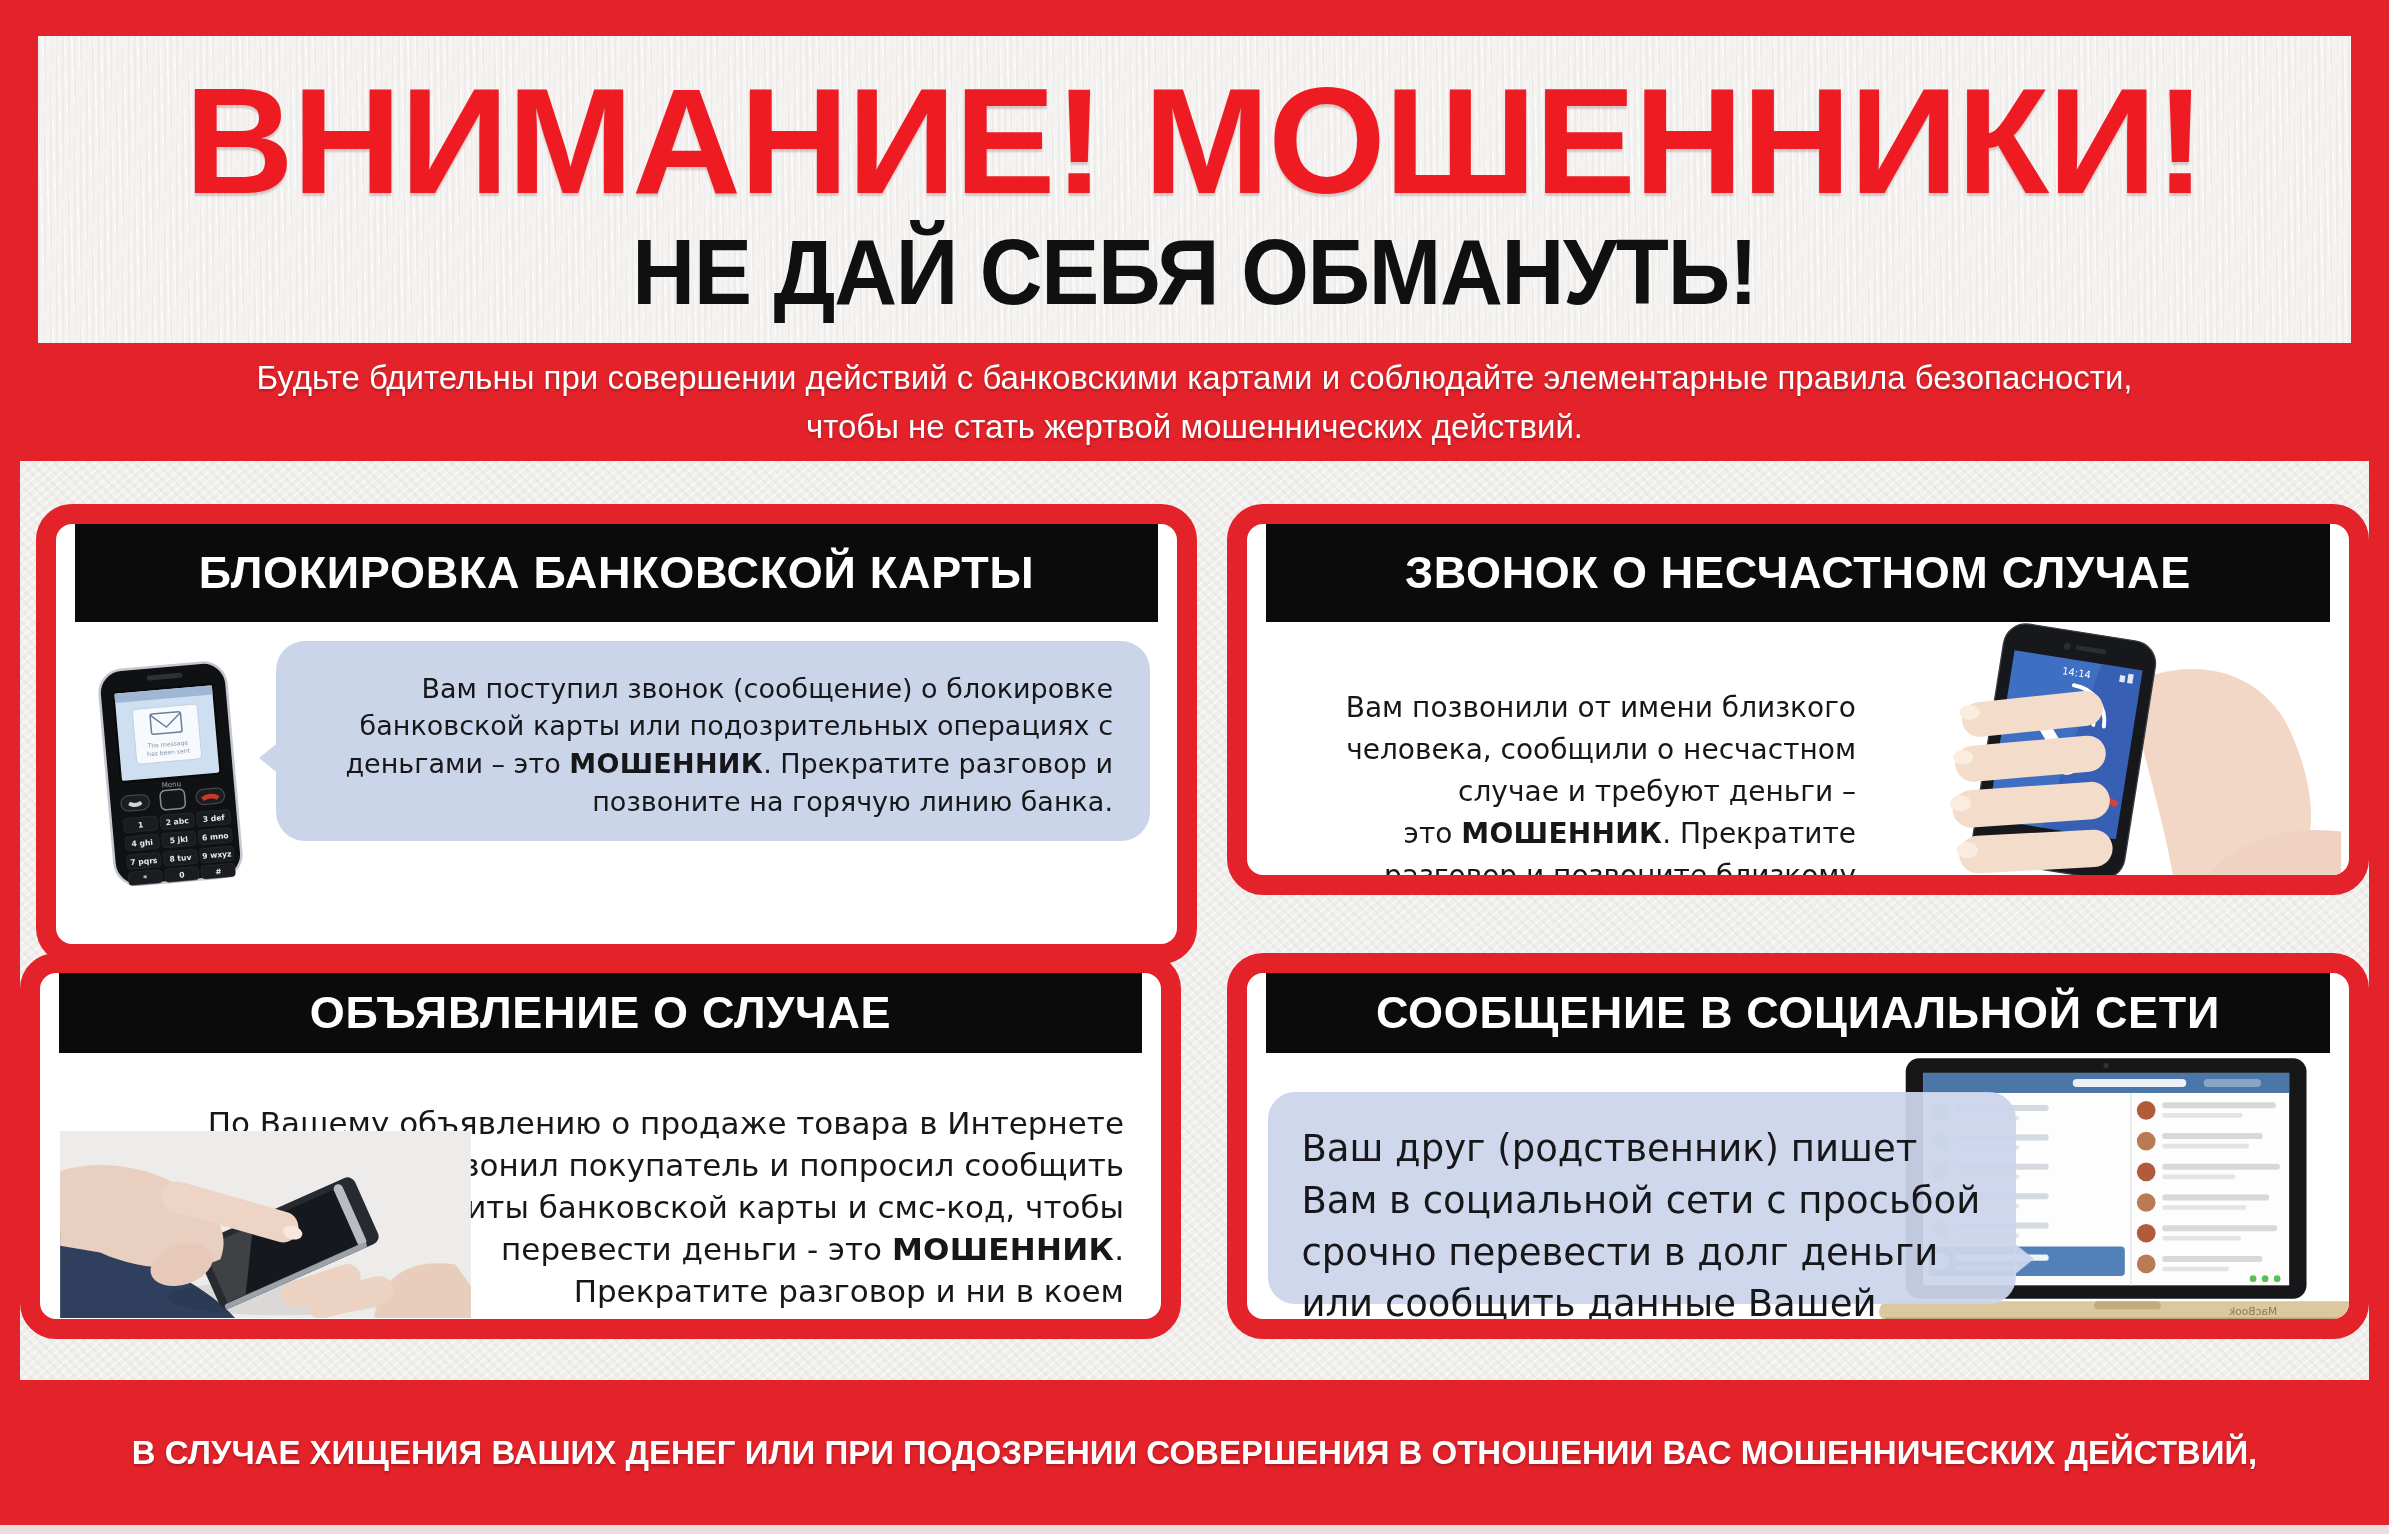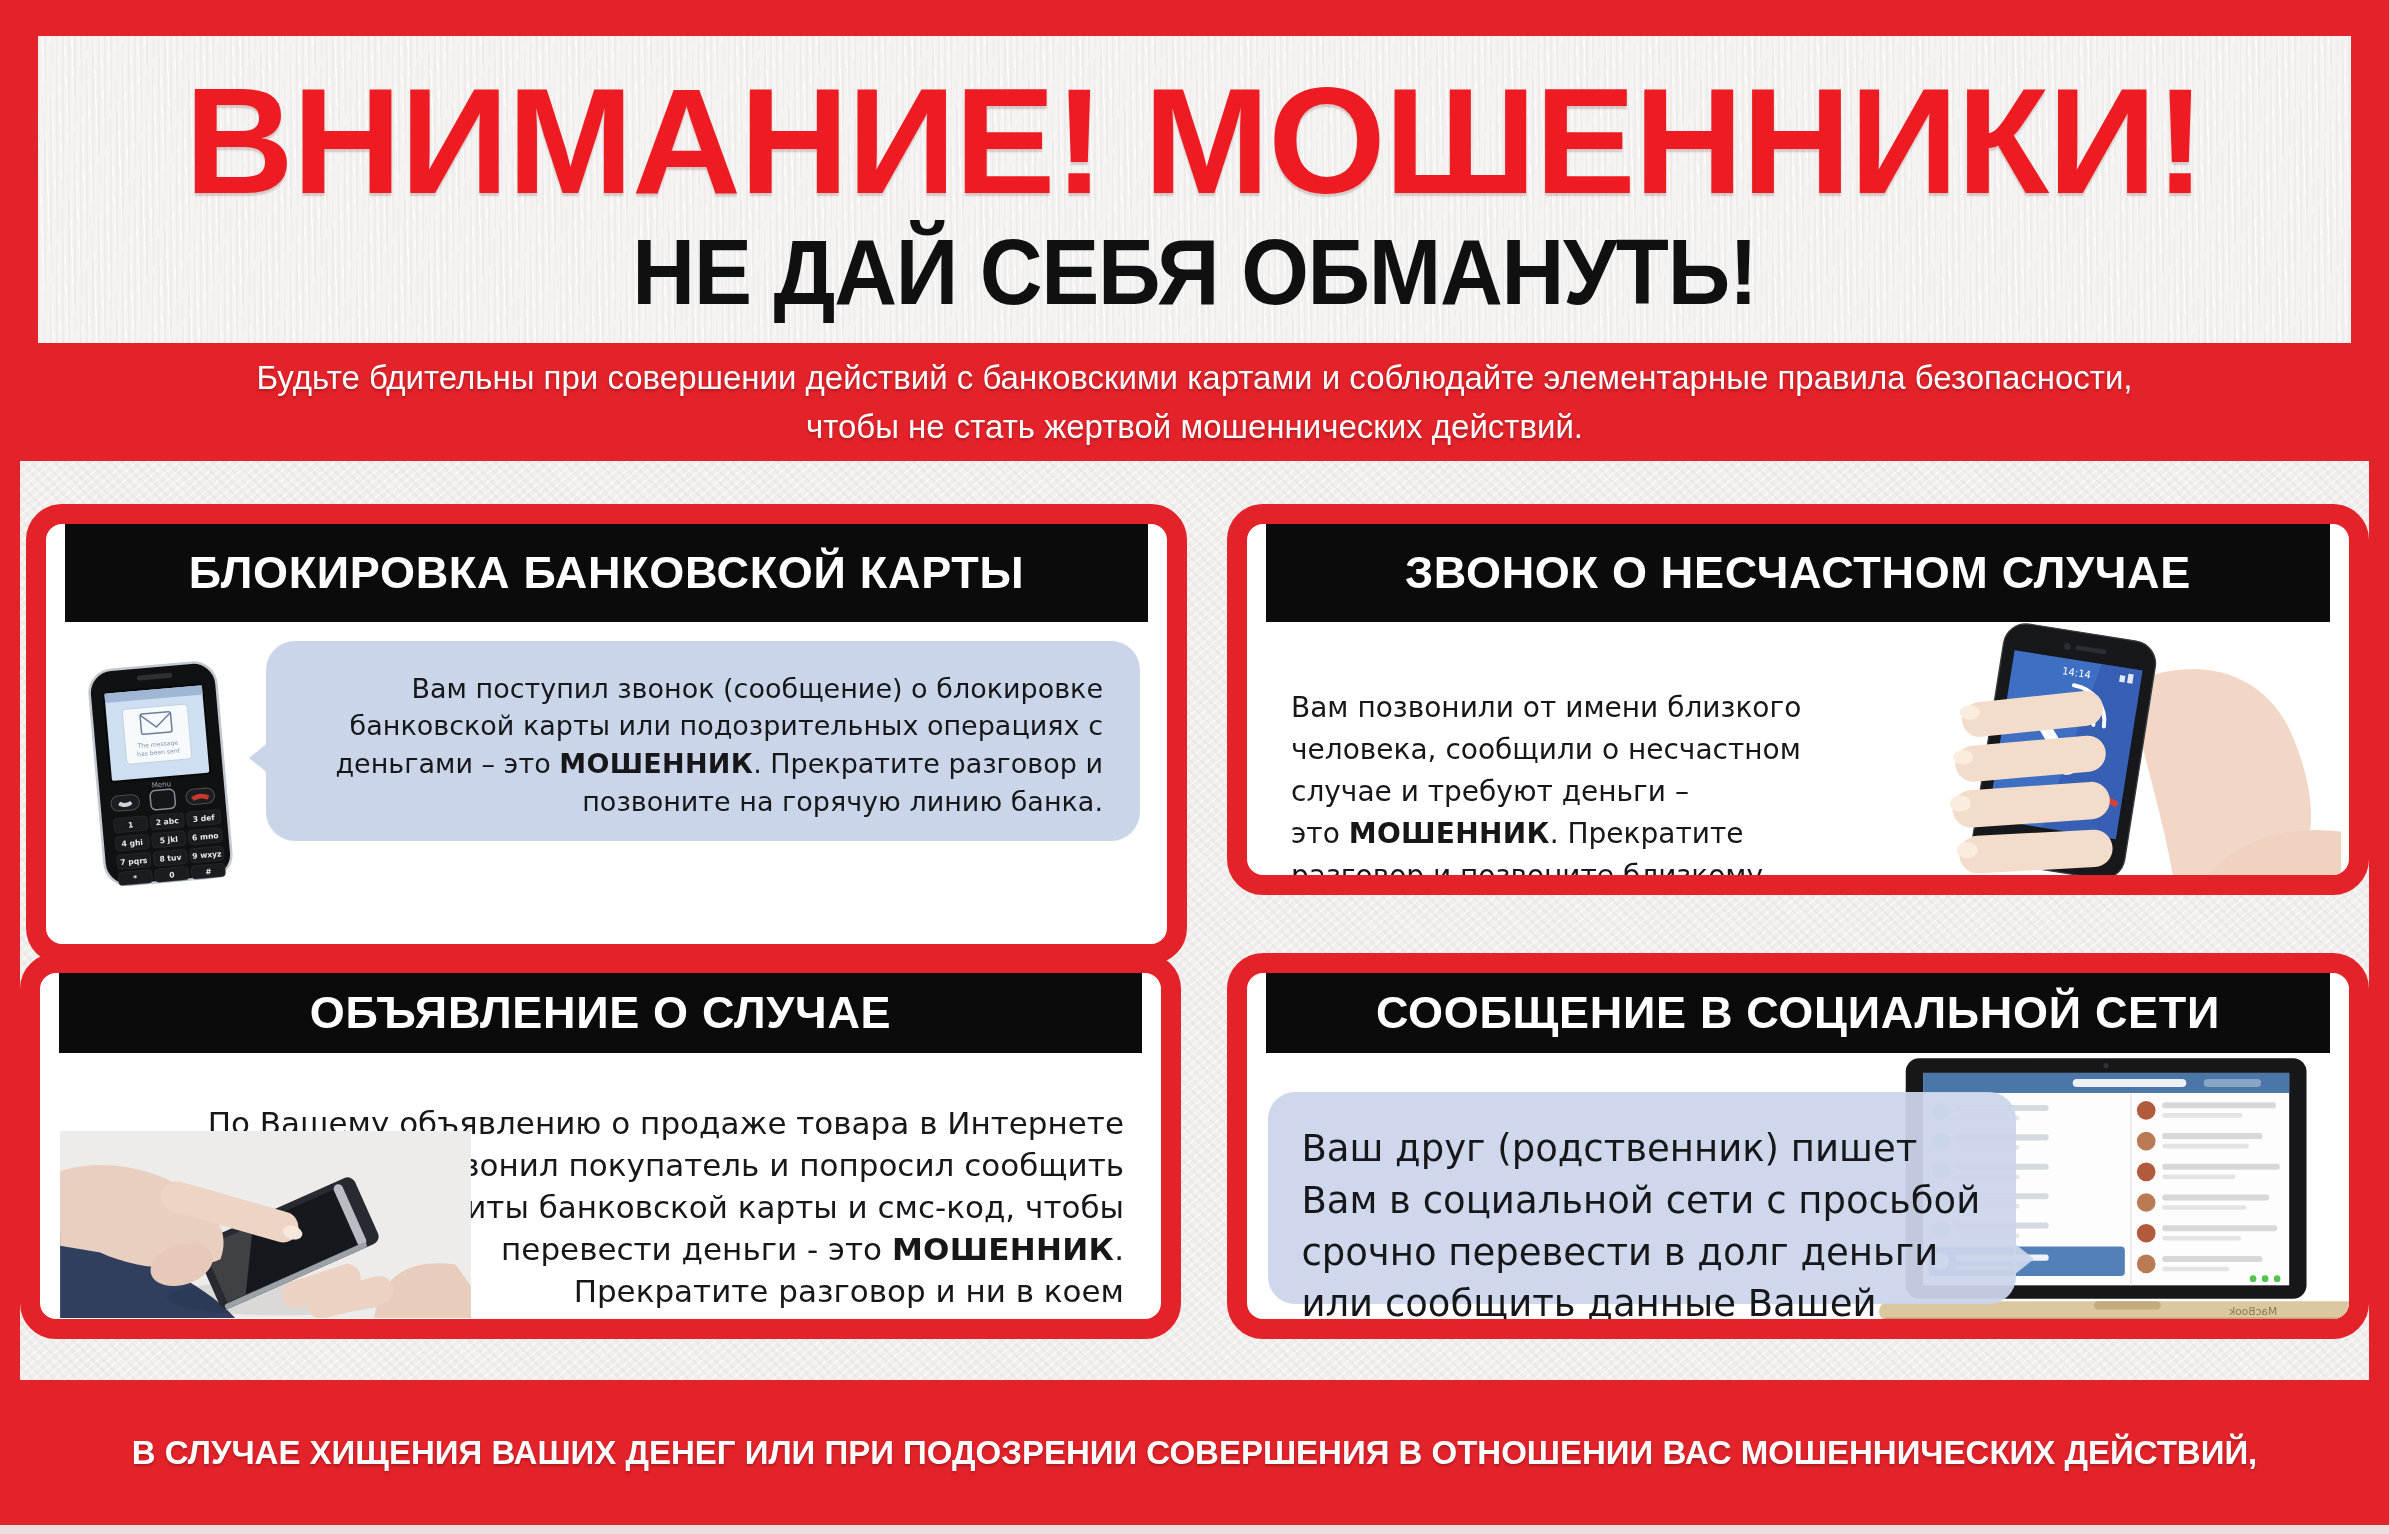--- a/index.html
+++ b/index.html
@@ -45,41 +45,41 @@
     background:
       repeating-linear-gradient(45deg, rgba(120,115,110,0.05) 0 2.7px, rgba(255,255,255,0) 2.7px 8px),
       repeating-linear-gradient(-40deg, rgba(255,255,255,0.5) 0 2px, rgba(255,255,255,0) 2px 6.7px),
       #f0efed;
   }
 
   .card{
     position:absolute;box-sizing:border-box;background:#fff;
     border:20px solid var(--red);border-radius:36px;overflow:hidden;
   }
-  .card1{left:6px;top:43px;width:1161px;height:460px;}
+  .card1{left:16px;top:43px;width:1161px;height:460px;}
   .card2{left:1207px;top:43px;width:1142px;height:391px;}
   .card3{left:0;top:492px;width:1161px;height:386px;}
   .card4{left:1207px;top:492px;width:1142px;height:386px;}
 
   .card-header{
     margin:0 18.7px;background:var(--black);color:#fff;
     display:flex;align-items:center;justify-content:center;text-align:center;
     font-weight:bold;font-size:45px;letter-spacing:0.7px;
   }
   .card1 .card-header,.card2 .card-header{height:98px;}
   .card3 .card-header,.card4 .card-header{height:80px;}
   .card-body{position:relative;}
   .card1 .card-body,.card2 .card-body{height:253px;}
   .card3 .card-body,.card4 .card-body{height:265px;}
 
   .body-text{
     font-family:"DejaVu Sans","Liberation Sans",sans-serif;
     color:#17171a;
   }
-  .preline{white-space:pre-line;}
+  .preline{white-space:pre-line;text-align:right;}
   .hl{font-weight:bold;letter-spacing:0.3px;}
 
   
   .bubble1{
     position:absolute;left:220px;top:18.7px;right:27px;height:200px;box-sizing:border-box;
     background:var(--bubble);border-radius:29px;padding:29px 37px;
     font-size:27px;line-height:1.4;text-align:right;
   }
   .bubble1::before{
     content:"";position:absolute;left:-17.4px;top:100px;width:0;height:0;

